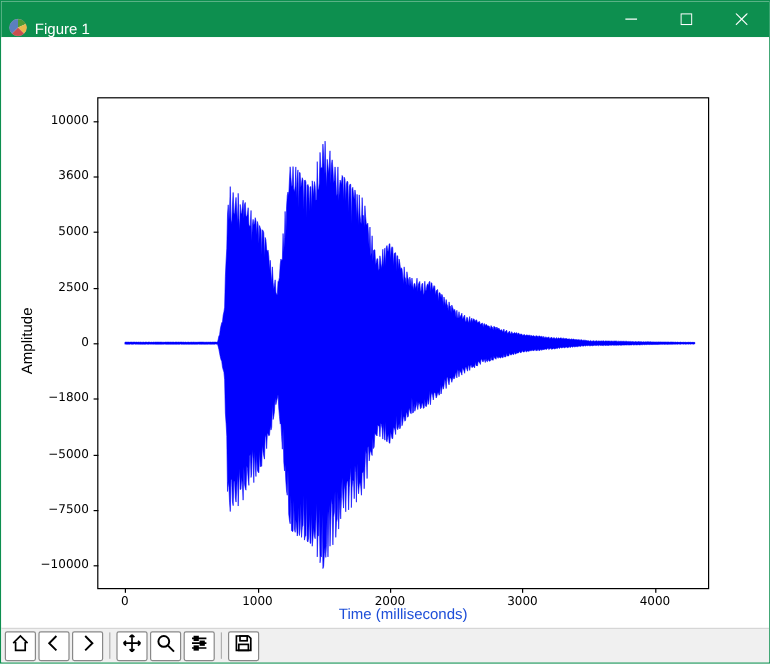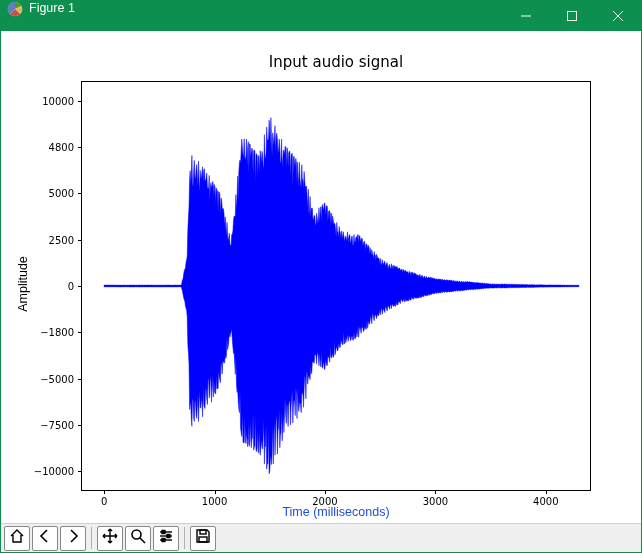--- a/index.html
+++ b/index.html
@@ -11,21 +11,21 @@
     background: #fff;
     overflow: hidden;
     border: 1px solid #0d8f4f;
   }
   
   .titlebar {
     height: 30px;
     background: #0d8f4f;
     color: #fff;
     display: flex;
-    align-items: flex-start;
+    align-items: flex-end;
     padding: 0 0 0 6px;
     font-size: 12.5px;
     user-select: none;
   }
   .app-icon {
     width: 16px; height: 16px;
     margin-right: 6px;
     display: inline-flex;
     align-items: center; justify-content: center;
   }
@@ -155,21 +155,20 @@
   </span>
   <span class="win-btn close">
     <svg width="10" height="10" viewBox="0 0 10 10">
         <line x1="0" y1="0" x2="10" y2="10" stroke-width="1"></line>
         <line x1="10" y1="0" x2="0" y2="10" stroke-width="1"></line>
       </svg>
   </span>
 </div>
 
 <div class="figure">
-  <div class="plot-title">Input audio signal</div>
   <div class="ylabel">
     <span class="ylabel-inner">Amplitude</span>
   </div>
   <div class="axes" id="axes">
     <svg class="wave" id="wave-svg" preserveAspectRatio="none" viewBox="0 0 508 408">
         <path d="M 22.08695652173913 204 L 22.1 203.3 L 22.7 203.1 L 23.3 203.1 L 23.9 203.2 L 24.5 203.1 L 25.1 203.1 L 25.6 203.1 L 26.2 203.3 L 26.8 203.1 L 27.4 203.1 L 28.0 203.1 L 28.6 203.2 L 29.2 203.1 L 29.8 203.1 L 30.4 203.1 L 31.0 203.2 L 31.6 203.1 L 32.2 203.1 L 32.8 203.3 L 33.4 203.1 L 34.0 203.2 L 34.6 203.2 L 35.1 203.1 L 35.7 203.2 L 36.3 203.3 L 36.9 203.2 L 37.5 203.1 L 38.1 203.3 L 38.7 203.3 L 39.3 203.1 L 39.9 203.1 L 40.5 203.3 L 41.1 203.3 L 41.7 203.1 L 42.3 203.1 L 42.9 203.2 L 43.5 203.3 L 44.0 203.1 L 44.6 203.3 L 45.2 203.3 L 45.8 203.1 L 46.4 203.2 L 47.0 203.2 L 47.6 203.1 L 48.2 203.1 L 48.8 203.2 L 49.4 203.1 L 50.0 203.1 L 50.6 203.2 L 51.2 203.1 L 51.8 203.1 L 52.4 203.1 L 53.0 203.2 L 53.5 203.2 L 54.1 203.2 L 54.7 203.1 L 55.3 203.3 L 55.9 203.1 L 56.5 203.1 L 57.1 203.2 L 57.7 203.1 L 58.3 203.1 L 58.9 203.1 L 59.5 203.2 L 60.1 203.1 L 60.7 203.1 L 61.3 203.3 L 61.9 203.1 L 62.5 203.1 L 63.0 203.1 L 63.6 203.3 L 64.2 203.1 L 64.8 203.1 L 65.4 203.1 L 66.0 203.2 L 66.6 203.1 L 67.2 203.1 L 67.8 203.2 L 68.4 203.1 L 69.0 203.1 L 69.6 203.1 L 70.2 203.2 L 70.8 203.1 L 71.4 203.2 L 71.9 203.3 L 72.5 203.1 L 73.1 203.3 L 73.7 203.3 L 74.3 203.2 L 74.9 203.1 L 75.5 203.3 L 76.1 203.3 L 76.7 203.2 L 77.3 203.1 L 77.9 203.2 L 78.5 203.2 L 79.1 203.1 L 79.7 203.2 L 80.3 203.2 L 80.9 203.2 L 81.4 203.1 L 82.0 203.3 L 82.6 203.2 L 83.2 203.1 L 83.8 203.3 L 84.4 203.1 L 85.0 203.1 L 85.6 203.1 L 86.2 203.1 L 86.8 203.1 L 87.4 203.1 L 88.0 203.2 L 88.6 203.2 L 89.2 203.2 L 89.8 203.1 L 90.3 203.2 L 90.9 203.2 L 91.5 203.2 L 92.1 203.1 L 92.7 203.2 L 93.3 203.1 L 93.9 203.1 L 94.5 203.3 L 95.1 203.1 L 95.7 203.1 L 96.3 203.2 L 96.9 203.1 L 97.5 203.1 L 98.1 203.1 L 98.7 203.3 L 99.3 203.1 L 99.8 200.9 L 100.4 198.1 L 101.0 197.1 L 101.6 192.2 L 102.2 189.3 L 102.8 186.9 L 103.4 186.3 L 104.0 180.6 L 104.6 178.0 L 105.2 174.0 L 105.8 148.5 L 106.4 135.5 L 107.0 124.8 L 107.6 96.4 L 108.2 88.7 L 108.8 101.7 L 109.3 93.1 L 109.9 73.5 L 110.5 101.4 L 111.1 104.4 L 111.7 88.8 L 112.3 78.4 L 112.9 95.4 L 113.5 96.7 L 114.1 88.1 L 114.7 82.5 L 115.3 93.7 L 115.9 104.7 L 116.5 79.1 L 117.1 100.0 L 117.7 110.0 L 118.2 88.4 L 118.8 96.2 L 119.4 95.4 L 120.0 89.8 L 120.6 84.8 L 121.2 100.0 L 121.8 88.3 L 122.4 86.7 L 123.0 98.2 L 123.6 98.5 L 124.2 96.4 L 124.8 91.1 L 125.4 104.9 L 126.0 106.8 L 126.6 106.0 L 127.2 93.4 L 127.7 119.1 L 128.3 105.7 L 128.9 100.8 L 129.5 105.2 L 130.1 104.2 L 130.7 99.4 L 131.3 102.2 L 131.9 113.9 L 132.5 102.6 L 133.1 105.3 L 133.7 121.0 L 134.3 106.0 L 134.9 108.0 L 135.5 109.5 L 136.1 130.4 L 136.6 109.6 L 137.2 110.0 L 137.8 112.0 L 138.4 132.8 L 139.0 115.9 L 139.6 117.9 L 140.2 125.7 L 140.8 127.5 L 141.4 126.5 L 142.0 131.6 L 142.6 143.2 L 143.2 134.9 L 143.8 145.5 L 144.4 154.0 L 145.0 140.4 L 145.6 153.5 L 146.1 158.8 L 146.7 155.9 L 147.3 151.2 L 147.9 161.5 L 148.5 163.5 L 149.1 163.5 L 149.7 152.7 L 150.3 151.9 L 150.9 149.1 L 151.5 138.4 L 152.1 133.9 L 152.7 135.2 L 153.3 134.0 L 153.9 112.6 L 154.5 128.2 L 155.1 115.8 L 155.6 94.2 L 156.2 117.0 L 156.8 90.4 L 157.4 80.9 L 158.0 78.0 L 158.6 81.2 L 159.2 68.0 L 159.8 57.0 L 160.4 65.8 L 161.0 73.4 L 161.6 72.4 L 162.2 56.8 L 162.8 75.2 L 163.4 78.2 L 164.0 73.1 L 164.5 57.1 L 165.1 83.4 L 165.7 65.7 L 166.3 59.6 L 166.9 91.1 L 167.5 61.8 L 168.1 61.9 L 168.7 74.3 L 169.3 70.2 L 169.9 66.1 L 170.5 68.2 L 171.1 92.8 L 171.7 68.5 L 172.3 68.0 L 172.9 69.6 L 173.5 99.7 L 174.0 72.6 L 174.6 71.7 L 175.2 73.8 L 175.8 94.2 L 176.4 73.9 L 177.0 73.4 L 177.6 92.1 L 178.2 68.7 L 178.8 74.3 L 179.4 81.7 L 180.0 69.3 L 180.6 73.2 L 181.2 84.8 L 181.8 84.5 L 182.4 52.7 L 182.9 76.0 L 183.5 76.0 L 184.1 70.6 L 184.7 45.0 L 185.3 58.2 L 185.9 57.7 L 186.5 57.6 L 187.1 38.1 L 187.7 47.5 L 188.3 63.4 L 188.9 35.6 L 189.5 58.8 L 190.1 74.1 L 190.7 50.8 L 191.3 56.5 L 191.9 63.0 L 192.4 55.4 L 193.0 43.7 L 193.6 71.1 L 194.2 55.1 L 194.8 51.2 L 195.4 58.0 L 196.0 70.7 L 196.6 67.9 L 197.2 57.1 L 197.8 65.9 L 198.4 81.6 L 199.0 79.6 L 199.6 57.1 L 200.2 85.6 L 200.8 76.6 L 201.4 68.1 L 201.9 69.4 L 202.5 72.0 L 203.1 64.2 L 203.7 65.5 L 204.3 85.2 L 204.9 65.7 L 205.5 67.5 L 206.1 85.5 L 206.7 71.2 L 207.3 68.9 L 207.9 69.9 L 208.5 94.8 L 209.1 73.5 L 209.7 71.4 L 210.3 71.7 L 210.8 104.3 L 211.4 75.4 L 212.0 74.1 L 212.6 80.2 L 213.2 84.2 L 213.8 76.3 L 214.4 80.6 L 215.0 101.2 L 215.6 80.0 L 216.2 93.0 L 216.8 105.4 L 217.4 80.4 L 218.0 97.0 L 218.6 102.9 L 219.2 104.6 L 219.8 82.7 L 220.3 97.1 L 220.9 97.7 L 221.5 106.9 L 222.1 89.5 L 222.7 98.6 L 223.3 105.3 L 223.9 104.9 L 224.5 104.0 L 225.1 113.8 L 225.7 125.8 L 226.3 107.2 L 226.9 131.7 L 227.5 128.2 L 228.1 114.5 L 228.7 135.8 L 229.2 127.0 L 229.8 126.1 L 230.4 126.3 L 231.0 138.6 L 231.6 136.5 L 232.2 133.4 L 232.8 133.9 L 233.4 143.4 L 234.0 142.2 L 234.6 131.2 L 235.2 135.4 L 235.8 142.0 L 236.4 137.8 L 237.0 125.7 L 237.6 141.0 L 238.2 130.3 L 238.7 124.8 L 239.3 139.5 L 239.9 124.3 L 240.5 122.6 L 241.1 127.1 L 241.7 127.3 L 242.3 121.3 L 242.9 121.1 L 243.5 134.0 L 244.1 125.0 L 244.7 123.6 L 245.3 124.4 L 245.9 139.7 L 246.5 129.5 L 247.1 128.7 L 247.7 128.7 L 248.2 143.6 L 248.8 130.9 L 249.4 131.4 L 250.0 142.6 L 250.6 133.9 L 251.2 137.3 L 251.8 142.6 L 252.4 141.1 L 253.0 142.2 L 253.6 148.1 L 254.2 154.9 L 254.8 140.4 L 255.4 148.9 L 256.0 150.2 L 256.6 155.9 L 257.1 144.5 L 257.7 149.1 L 258.3 150.7 L 258.9 156.6 L 259.5 148.9 L 260.1 151.9 L 260.7 156.9 L 261.3 149.7 L 261.9 155.3 L 262.5 159.8 L 263.1 154.4 L 263.7 154.3 L 264.3 158.8 L 264.9 155.9 L 265.5 149.8 L 266.1 161.2 L 266.6 155.6 L 267.2 153.5 L 267.8 152.5 L 268.4 160.9 L 269.0 159.8 L 269.6 154.6 L 270.2 154.0 L 270.8 163.6 L 271.4 162.4 L 272.0 152.4 L 272.6 160.1 L 273.2 159.9 L 273.8 155.9 L 274.4 154.5 L 275.0 156.7 L 275.5 153.2 L 276.1 152.4 L 276.7 161.4 L 277.3 153.5 L 277.9 154.1 L 278.5 159.8 L 279.1 157.8 L 279.7 156.0 L 280.3 156.7 L 280.9 164.0 L 281.5 160.4 L 282.1 159.6 L 282.7 159.3 L 283.3 169.0 L 283.9 162.2 L 284.5 161.8 L 285.0 163.2 L 285.6 166.2 L 286.2 163.2 L 286.8 164.7 L 287.4 172.7 L 288.0 165.5 L 288.6 169.1 L 289.2 173.1 L 289.8 167.6 L 290.4 171.3 L 291.0 173.0 L 291.6 177.2 L 292.2 169.6 L 292.8 172.7 L 293.4 173.3 L 293.9 178.7 L 294.5 172.2 L 295.1 174.0 L 295.7 175.7 L 296.3 177.2 L 296.9 175.8 L 297.5 178.2 L 298.1 182.9 L 298.7 176.6 L 299.3 182.6 L 299.9 182.8 L 300.5 177.8 L 301.1 182.8 L 301.7 181.4 L 302.3 180.6 L 302.9 179.0 L 303.4 184.1 L 304.0 183.0 L 304.6 181.6 L 305.2 180.6 L 305.8 186.0 L 306.4 186.0 L 307.0 182.4 L 307.6 182.8 L 308.2 186.7 L 308.8 185.7 L 309.4 181.8 L 310.0 187.1 L 310.6 184.5 L 311.2 183.1 L 311.8 186.8 L 312.4 183.9 L 312.9 183.7 L 313.5 184.8 L 314.1 186.1 L 314.7 184.5 L 315.3 184.8 L 315.9 187.2 L 316.5 186.6 L 317.1 186.0 L 317.7 186.1 L 318.3 188.8 L 318.9 187.8 L 319.5 187.6 L 320.1 187.2 L 320.7 191.0 L 321.3 187.8 L 321.8 187.8 L 322.4 189.9 L 323.0 188.3 L 323.6 188.7 L 324.2 189.7 L 324.8 189.9 L 325.4 189.5 L 326.0 190.5 L 326.6 192.3 L 327.2 189.3 L 327.8 190.5 L 328.4 190.7 L 329.0 193.2 L 329.6 189.9 L 330.2 190.5 L 330.8 190.8 L 331.3 193.1 L 331.9 190.6 L 332.5 191.2 L 333.1 192.5 L 333.7 191.4 L 334.3 192.4 L 334.9 193.5 L 335.5 193.0 L 336.1 192.7 L 336.7 194.4 L 337.3 193.9 L 337.9 192.2 L 338.5 195.3 L 339.1 194.3 L 339.7 193.9 L 340.2 193.1 L 340.8 195.8 L 341.4 195.8 L 342.0 194.6 L 342.6 193.9 L 343.2 195.9 L 343.8 196.3 L 344.4 194.4 L 345.0 195.6 L 345.6 196.3 L 346.2 195.5 L 346.8 195.1 L 347.4 195.9 L 348.0 195.4 L 348.6 195.2 L 349.2 197.1 L 349.7 195.6 L 350.3 195.7 L 350.9 196.5 L 351.5 196.7 L 352.1 196.3 L 352.7 196.4 L 353.3 197.3 L 353.9 197.3 L 354.5 197.0 L 355.1 196.8 L 355.7 198.0 L 356.3 197.3 L 356.9 197.1 L 357.5 197.1 L 358.1 197.8 L 358.7 197.1 L 359.2 197.2 L 359.8 198.7 L 360.4 197.3 L 361.0 197.7 L 361.6 198.3 L 362.2 197.6 L 362.8 197.9 L 363.4 198.1 L 364.0 199.0 L 364.6 197.7 L 365.2 197.9 L 365.8 198.0 L 366.4 199.3 L 367.0 197.9 L 367.6 198.0 L 368.1 198.3 L 368.7 198.8 L 369.3 198.2 L 369.9 198.5 L 370.5 199.6 L 371.1 198.3 L 371.7 199.4 L 372.3 199.7 L 372.9 198.6 L 373.5 199.4 L 374.1 199.5 L 374.7 199.3 L 375.3 198.7 L 375.9 200.0 L 376.5 199.9 L 377.1 199.5 L 377.6 198.9 L 378.2 199.9 L 378.8 200.0 L 379.4 199.5 L 380.0 199.4 L 380.6 200.2 L 381.2 200.2 L 381.8 199.3 L 382.4 200.5 L 383.0 199.9 L 383.6 199.5 L 384.2 200.2 L 384.8 199.7 L 385.4 199.6 L 386.0 199.8 L 386.5 200.2 L 387.1 199.8 L 387.7 199.8 L 388.3 200.2 L 388.9 200.3 L 389.5 200.1 L 390.1 200.1 L 390.7 200.5 L 391.3 200.6 L 391.9 200.5 L 392.5 200.3 L 393.1 201.2 L 393.7 200.5 L 394.3 200.4 L 394.9 200.9 L 395.5 200.6 L 396.0 200.6 L 396.6 200.9 L 397.2 201.1 L 397.8 200.9 L 398.4 201.0 L 399.0 201.4 L 399.6 201.0 L 400.2 201.1 L 400.8 201.2 L 401.4 201.7 L 402.0 201.2 L 402.6 201.2 L 403.2 201.3 L 403.8 201.9 L 404.4 201.4 L 405.0 201.5 L 405.5 201.7 L 406.1 201.6 L 406.7 201.8 L 407.3 202.0 L 407.9 202.0 L 408.5 201.9 L 409.1 202.3 L 409.7 202.2 L 410.3 201.8 L 410.9 202.3 L 411.5 202.3 L 412.1 202.2 L 412.7 201.9 L 413.3 202.3 L 413.9 202.3 L 414.4 202.2 L 415.0 201.9 L 415.6 202.3 L 416.2 202.3 L 416.8 202.1 L 417.4 202.2 L 418.0 202.4 L 418.6 202.2 L 419.2 202.1 L 419.8 202.3 L 420.4 202.1 L 421.0 202.0 L 421.6 202.5 L 422.2 202.1 L 422.8 202.1 L 423.4 202.2 L 423.9 202.3 L 424.5 202.2 L 425.1 202.2 L 425.7 202.2 L 426.3 202.4 L 426.9 202.3 L 427.5 202.2 L 428.1 202.4 L 428.7 202.3 L 429.3 202.3 L 429.9 202.2 L 430.5 202.4 L 431.1 202.2 L 431.7 202.2 L 432.3 202.7 L 432.8 202.3 L 433.4 202.3 L 434.0 202.5 L 434.6 202.4 L 435.2 202.4 L 435.8 202.4 L 436.4 202.6 L 437.0 202.4 L 437.6 202.4 L 438.2 202.4 L 438.8 202.7 L 439.4 202.4 L 440.0 202.4 L 440.6 202.5 L 441.2 202.7 L 441.8 202.5 L 442.3 202.5 L 442.9 202.8 L 443.5 202.5 L 444.1 202.7 L 444.7 202.8 L 445.3 202.6 L 445.9 202.7 L 446.5 202.9 L 447.1 202.8 L 447.7 202.6 L 448.3 202.8 L 448.9 202.9 L 449.5 202.8 L 450.1 202.6 L 450.7 202.8 L 451.3 202.8 L 451.8 202.8 L 452.4 202.7 L 453.0 202.9 L 453.6 203.0 L 454.2 202.7 L 454.8 203.0 L 455.4 202.9 L 456.0 202.8 L 456.6 202.9 L 457.2 202.8 L 457.8 202.8 L 458.4 202.8 L 459.0 203.0 L 459.6 202.8 L 460.2 202.8 L 460.7 202.9 L 461.3 203.0 L 461.9 202.9 L 462.5 202.9 L 463.1 203.0 L 463.7 203.0 L 464.3 203.0 L 464.9 202.9 L 465.5 203.2 L 466.1 203.0 L 466.7 202.9 L 467.3 203.0 L 467.9 203.0 L 468.5 202.9 L 469.1 203.0 L 469.7 203.1 L 470.2 203.0 L 470.8 203.0 L 471.4 203.1 L 472.0 203.0 L 472.6 203.0 L 473.2 203.0 L 473.8 203.2 L 474.4 203.0 L 475.0 203.0 L 475.6 203.0 L 476.2 203.3 L 476.8 203.0 L 477.4 203.0 L 478.0 203.1 L 478.6 203.1 L 479.1 203.1 L 479.7 203.2 L 480.3 203.2 L 480.9 203.1 L 481.5 203.3 L 482.1 203.3 L 482.7 203.1 L 483.3 203.3 L 483.9 203.3 L 484.5 203.3 L 485.1 203.1 L 485.7 203.3 L 486.3 203.3 L 486.9 203.3 L 487.5 203.2 L 488.1 203.3 L 488.6 203.3 L 489.2 203.2 L 489.8 203.3 L 490.4 203.4 L 491.0 203.3 L 491.6 203.2 L 492.2 203.3 L 492.8 203.3 L 493.4 203.2 L 494.0 203.4 L 494.6 203.3 L 495.2 203.3 L 495.8 203.3 L 496.4 203.4 L 497.0 203.3 L 497.0 204.6 L 496.4 204.6 L 495.8 204.8 L 495.2 204.7 L 494.6 204.7 L 494.0 204.6 L 493.4 204.8 L 492.8 204.7 L 492.2 204.6 L 491.6 204.8 L 491.0 204.7 L 490.4 204.6 L 489.8 204.8 L 489.2 204.8 L 488.6 204.7 L 488.1 204.7 L 487.5 204.8 L 486.9 204.7 L 486.3 204.7 L 485.7 204.7 L 485.1 204.9 L 484.5 204.8 L 483.9 204.7 L 483.3 204.7 L 482.7 204.9 L 482.1 204.8 L 481.5 204.7 L 480.9 204.8 L 480.3 204.9 L 479.7 204.7 L 479.1 204.8 L 478.6 204.9 L 478.0 204.8 L 477.4 204.9 L 476.8 204.9 L 476.2 204.9 L 475.6 204.9 L 475.0 204.9 L 474.4 205.0 L 473.8 204.8 L 473.2 204.9 L 472.6 204.9 L 472.0 205.0 L 471.4 204.9 L 470.8 204.8 L 470.2 204.9 L 469.7 205.0 L 469.1 204.8 L 468.5 204.9 L 467.9 205.0 L 467.3 204.9 L 466.7 205.0 L 466.1 205.1 L 465.5 205.1 L 464.9 205.0 L 464.3 205.1 L 463.7 205.1 L 463.1 205.0 L 462.5 205.1 L 461.9 205.1 L 461.3 205.2 L 460.7 205.0 L 460.2 205.1 L 459.6 205.1 L 459.0 205.2 L 458.4 205.0 L 457.8 205.1 L 457.2 205.1 L 456.6 205.2 L 456.0 205.1 L 455.4 205.2 L 454.8 205.3 L 454.2 205.0 L 453.6 205.3 L 453.0 205.3 L 452.4 205.2 L 451.8 205.3 L 451.3 205.4 L 450.7 205.4 L 450.1 205.2 L 449.5 205.3 L 448.9 205.4 L 448.3 205.4 L 447.7 205.3 L 447.1 205.3 L 446.5 205.4 L 445.9 205.5 L 445.3 205.1 L 444.7 205.4 L 444.1 205.5 L 443.5 205.4 L 442.9 205.5 L 442.3 205.5 L 441.8 205.5 L 441.2 205.3 L 440.6 205.6 L 440.0 205.5 L 439.4 205.4 L 438.8 205.5 L 438.2 205.6 L 437.6 205.6 L 437.0 205.5 L 436.4 205.6 L 435.8 205.7 L 435.2 205.7 L 434.6 205.5 L 434.0 205.6 L 433.4 205.7 L 432.8 205.7 L 432.3 205.4 L 431.7 205.8 L 431.1 205.7 L 430.5 205.5 L 429.9 205.8 L 429.3 205.7 L 428.7 205.6 L 428.1 205.6 L 427.5 205.8 L 426.9 205.7 L 426.3 205.6 L 425.7 205.7 L 425.1 205.9 L 424.5 205.9 L 423.9 205.7 L 423.4 205.8 L 422.8 205.9 L 422.2 205.9 L 421.6 205.6 L 421.0 206.0 L 420.4 205.9 L 419.8 205.9 L 419.2 205.8 L 418.6 205.9 L 418.0 205.8 L 417.4 205.6 L 416.8 206.1 L 416.2 205.7 L 415.6 205.7 L 415.0 205.9 L 414.4 206.0 L 413.9 205.8 L 413.3 205.8 L 412.7 205.9 L 412.1 206.1 L 411.5 206.1 L 410.9 205.9 L 410.3 206.1 L 409.7 206.1 L 409.1 206.1 L 408.5 205.7 L 407.9 206.3 L 407.3 206.0 L 406.7 205.9 L 406.1 206.4 L 405.5 206.1 L 405.0 206.0 L 404.4 206.3 L 403.8 206.6 L 403.2 206.1 L 402.6 206.2 L 402.0 206.6 L 401.4 206.8 L 400.8 206.4 L 400.2 206.5 L 399.6 206.7 L 399.0 207.0 L 398.4 206.8 L 397.8 206.7 L 397.2 207.2 L 396.6 207.0 L 396.0 206.8 L 395.5 206.9 L 394.9 207.4 L 394.3 206.8 L 393.7 207.1 L 393.1 207.7 L 392.5 206.8 L 391.9 207.4 L 391.3 207.6 L 390.7 207.8 L 390.1 207.1 L 389.5 207.3 L 388.9 207.6 L 388.3 208.0 L 387.7 207.3 L 387.1 207.3 L 386.5 207.9 L 386.0 208.1 L 385.4 207.5 L 384.8 207.4 L 384.2 208.5 L 383.6 207.6 L 383.0 207.9 L 382.4 208.5 L 381.8 208.2 L 381.2 208.4 L 380.6 208.6 L 380.0 208.9 L 379.4 207.9 L 378.8 208.8 L 378.2 208.8 L 377.6 209.1 L 377.1 208.1 L 376.5 208.5 L 375.9 208.8 L 375.3 209.3 L 374.7 208.1 L 374.1 208.4 L 373.5 209.2 L 372.9 209.0 L 372.3 208.8 L 371.7 209.1 L 371.1 209.7 L 370.5 208.9 L 369.9 209.7 L 369.3 209.9 L 368.7 208.9 L 368.1 209.9 L 367.6 210.1 L 367.0 210.1 L 366.4 208.9 L 365.8 210.1 L 365.2 210.1 L 364.6 210.3 L 364.0 209.0 L 363.4 209.9 L 362.8 210.0 L 362.2 210.5 L 361.6 209.5 L 361.0 210.1 L 360.4 210.6 L 359.8 209.6 L 359.2 210.6 L 358.7 210.9 L 358.1 210.6 L 357.5 210.6 L 356.9 211.1 L 356.3 211.1 L 355.7 209.6 L 355.1 211.2 L 354.5 211.3 L 353.9 211.3 L 353.3 209.8 L 352.7 211.5 L 352.1 211.7 L 351.5 211.9 L 350.9 210.4 L 350.3 211.9 L 349.7 212.2 L 349.2 212.2 L 348.6 212.0 L 348.0 212.9 L 347.4 213.1 L 346.8 211.2 L 346.2 213.4 L 345.6 213.4 L 345.0 212.5 L 344.4 213.7 L 343.8 213.7 L 343.2 213.7 L 342.6 211.9 L 342.0 214.6 L 341.4 214.6 L 340.8 214.7 L 340.2 212.4 L 339.7 215.1 L 339.1 215.4 L 338.5 215.5 L 337.9 213.5 L 337.3 215.9 L 336.7 216.1 L 336.1 215.0 L 335.5 216.1 L 334.9 216.3 L 334.3 215.9 L 333.7 215.2 L 333.1 216.6 L 332.5 215.7 L 331.9 214.7 L 331.3 217.4 L 330.8 216.5 L 330.2 216.5 L 329.6 214.8 L 329.0 218.2 L 328.4 217.9 L 327.8 218.1 L 327.2 215.4 L 326.6 218.8 L 326.0 219.0 L 325.4 218.7 L 324.8 217.2 L 324.2 219.4 L 323.6 219.0 L 323.0 216.7 L 322.4 220.1 L 321.8 218.0 L 321.3 217.3 L 320.7 219.5 L 320.1 219.3 L 319.5 217.3 L 318.9 217.4 L 318.3 221.7 L 317.7 220.1 L 317.1 219.9 L 316.5 218.7 L 315.9 223.1 L 315.3 222.5 L 314.7 222.7 L 314.1 219.4 L 313.5 224.6 L 312.9 223.6 L 312.4 222.9 L 311.8 224.1 L 311.2 224.2 L 310.6 222.1 L 310.0 222.8 L 309.4 226.7 L 308.8 222.1 L 308.2 223.5 L 307.6 227.3 L 307.0 225.4 L 306.4 223.8 L 305.8 224.2 L 305.2 229.1 L 304.6 226.9 L 304.0 225.4 L 303.4 224.5 L 302.9 230.6 L 302.3 228.7 L 301.7 228.0 L 301.1 226.3 L 300.5 232.0 L 299.9 227.2 L 299.3 225.9 L 298.7 232.9 L 298.1 227.9 L 297.5 230.1 L 296.9 232.8 L 296.3 233.9 L 295.7 231.8 L 295.1 233.8 L 294.5 236.6 L 293.9 233.6 L 293.4 233.0 L 292.8 233.2 L 292.2 238.7 L 291.6 236.2 L 291.0 232.1 L 290.4 232.8 L 289.8 241.8 L 289.2 236.3 L 288.6 233.8 L 288.0 239.4 L 287.4 242.3 L 286.8 238.8 L 286.2 241.9 L 285.6 246.3 L 285.0 238.4 L 284.5 246.0 L 283.9 247.4 L 283.3 245.2 L 282.7 245.2 L 282.1 248.0 L 281.5 249.7 L 280.9 246.1 L 280.3 245.1 L 279.7 245.9 L 279.1 251.3 L 278.5 247.5 L 277.9 245.0 L 277.3 247.1 L 276.7 255.3 L 276.1 243.7 L 275.5 251.3 L 275.0 255.0 L 274.4 249.6 L 273.8 254.8 L 273.2 256.9 L 272.6 256.3 L 272.0 250.7 L 271.4 258.0 L 270.8 258.3 L 270.2 254.1 L 269.6 254.3 L 269.0 258.0 L 268.4 258.6 L 267.8 255.0 L 267.2 253.2 L 266.6 255.6 L 266.1 259.3 L 265.5 252.2 L 264.9 256.0 L 264.3 258.4 L 263.7 260.7 L 263.1 254.5 L 262.5 261.7 L 261.9 262.2 L 261.3 249.4 L 260.7 262.7 L 260.1 262.3 L 259.5 259.7 L 258.9 257.9 L 258.3 264.9 L 257.7 265.7 L 257.1 262.2 L 256.6 261.7 L 256.0 268.1 L 255.4 269.0 L 254.8 265.4 L 254.2 265.1 L 253.6 270.3 L 253.0 272.8 L 252.4 259.1 L 251.8 273.6 L 251.2 275.4 L 250.6 271.0 L 250.0 274.0 L 249.4 276.1 L 248.8 274.7 L 248.2 264.4 L 247.7 280.1 L 247.1 276.3 L 246.5 274.7 L 245.9 274.5 L 245.3 283.4 L 244.7 283.6 L 244.1 280.6 L 243.5 277.7 L 242.9 287.4 L 242.3 287.1 L 241.7 279.5 L 241.1 282.4 L 240.5 286.2 L 239.9 284.6 L 239.3 269.1 L 238.7 284.8 L 238.2 280.3 L 237.6 270.5 L 237.0 283.9 L 236.4 275.0 L 235.8 271.6 L 235.2 270.9 L 234.6 281.9 L 234.0 273.4 L 233.4 272.9 L 232.8 272.0 L 232.2 281.3 L 231.6 280.3 L 231.0 280.0 L 230.4 278.8 L 229.8 290.5 L 229.2 291.8 L 228.7 283.1 L 228.1 297.6 L 227.5 295.8 L 226.9 293.2 L 226.3 295.4 L 225.7 302.1 L 225.1 290.1 L 224.5 291.0 L 223.9 316.8 L 223.3 296.5 L 222.7 293.3 L 222.1 307.7 L 221.5 325.3 L 220.9 310.1 L 220.3 311.9 L 219.8 311.5 L 219.2 330.7 L 218.6 323.1 L 218.0 319.9 L 217.4 322.0 L 216.8 329.5 L 216.2 321.8 L 215.6 304.2 L 215.0 336.5 L 214.4 311.8 L 213.8 306.0 L 213.2 333.6 L 212.6 319.0 L 212.0 317.9 L 211.4 323.9 L 210.8 341.0 L 210.3 308.1 L 209.7 316.0 L 209.1 324.4 L 208.5 342.9 L 207.9 319.1 L 207.3 318.9 L 206.7 323.2 L 206.1 344.5 L 205.5 326.1 L 204.9 321.2 L 204.3 341.4 L 203.7 333.1 L 203.1 316.1 L 202.5 333.6 L 201.9 350.4 L 201.4 331.9 L 200.8 343.6 L 200.2 358.9 L 199.6 327.9 L 199.0 350.6 L 198.4 353.5 L 197.8 365.8 L 197.2 327.5 L 196.6 344.8 L 196.0 349.2 L 195.4 372.1 L 194.8 338.6 L 194.2 333.5 L 193.6 354.8 L 193.0 373.2 L 192.4 338.7 L 191.9 349.7 L 191.3 382.1 L 190.7 343.6 L 190.1 371.8 L 189.5 382.5 L 188.9 373.8 L 188.3 379.5 L 187.7 389.9 L 187.1 391.8 L 186.5 346.8 L 185.9 382.0 L 185.3 381.2 L 184.7 387.0 L 184.1 342.2 L 183.5 364.5 L 182.9 364.3 L 182.4 382.1 L 181.8 337.4 L 181.2 354.3 L 180.6 366.9 L 180.0 364.3 L 179.4 357.8 L 178.8 366.7 L 178.2 373.2 L 177.6 345.9 L 177.0 370.8 L 176.4 370.7 L 175.8 346.7 L 175.2 366.1 L 174.6 369.7 L 174.0 368.6 L 173.5 332.1 L 172.9 364.2 L 172.3 365.2 L 171.7 368.1 L 171.1 330.9 L 170.5 355.8 L 169.9 357.2 L 169.3 365.8 L 168.7 337.4 L 168.1 359.2 L 167.5 364.3 L 166.9 340.7 L 166.3 362.1 L 165.7 364.7 L 165.1 356.2 L 164.5 350.9 L 164.0 361.6 L 163.4 359.0 L 162.8 335.0 L 162.2 360.7 L 161.6 360.9 L 161.0 360.3 L 160.4 330.9 L 159.8 354.5 L 159.2 351.5 L 158.6 346.3 L 158.0 309.3 L 157.4 330.7 L 156.8 327.1 L 156.2 318.9 L 155.6 305.4 L 155.1 310.4 L 154.5 303.1 L 153.9 275.2 L 153.3 292.3 L 152.7 281.6 L 152.1 270.5 L 151.5 271.4 L 150.9 265.1 L 150.3 258.0 L 149.7 246.7 L 149.1 249.9 L 148.5 252.1 L 147.9 255.2 L 147.3 249.7 L 146.7 260.9 L 146.1 265.1 L 145.6 267.6 L 145.0 255.1 L 144.4 274.1 L 143.8 276.4 L 143.2 272.6 L 142.6 280.7 L 142.0 281.2 L 141.4 279.8 L 140.8 278.7 L 140.2 291.9 L 139.6 282.2 L 139.0 280.6 L 138.4 300.6 L 137.8 297.9 L 137.2 294.4 L 136.6 288.8 L 136.1 306.6 L 135.5 306.4 L 134.9 307.0 L 134.3 293.8 L 133.7 312.0 L 133.1 311.5 L 132.5 309.7 L 131.9 297.0 L 131.3 315.1 L 130.7 306.1 L 130.1 294.1 L 129.5 320.2 L 128.9 299.9 L 128.3 292.8 L 127.7 313.0 L 127.2 315.9 L 126.6 296.3 L 126.0 298.3 L 125.4 322.5 L 124.8 317.4 L 124.2 308.5 L 123.6 306.1 L 123.0 326.5 L 122.4 324.9 L 121.8 321.8 L 121.2 306.9 L 120.6 334.8 L 120.0 321.6 L 119.4 315.5 L 118.8 325.7 L 118.2 325.9 L 117.7 308.4 L 117.1 320.0 L 116.5 339.7 L 115.9 313.4 L 115.3 324.5 L 114.7 336.4 L 114.1 332.8 L 113.5 318.8 L 112.9 319.3 L 112.3 339.4 L 111.7 336.1 L 111.1 318.1 L 110.5 317.1 L 109.9 344.3 L 109.3 336.6 L 108.8 324.1 L 108.2 319.8 L 107.6 327.6 L 107.0 281.6 L 106.4 270.7 L 105.8 262.2 L 105.2 234.5 L 104.6 228.1 L 104.0 226.2 L 103.4 223.9 L 102.8 219.1 L 102.2 217.8 L 101.6 215.4 L 101.0 212.3 L 100.4 209.1 L 99.8 206.7 L 99.3 204.9 L 98.7 204.9 L 98.1 204.7 L 97.5 204.7 L 96.9 204.9 L 96.3 204.8 L 95.7 204.8 L 95.1 204.8 L 94.5 204.9 L 93.9 204.8 L 93.3 204.9 L 92.7 204.9 L 92.1 204.7 L 91.5 204.9 L 90.9 204.9 L 90.3 204.9 L 89.8 204.8 L 89.2 204.9 L 88.6 204.9 L 88.0 204.9 L 87.4 204.8 L 86.8 204.8 L 86.2 204.9 L 85.6 204.9 L 85.0 204.8 L 84.4 204.8 L 83.8 204.9 L 83.2 204.7 L 82.6 204.9 L 82.0 204.9 L 81.4 204.8 L 80.9 204.9 L 80.3 204.9 L 79.7 204.9 L 79.1 204.8 L 78.5 204.9 L 77.9 204.9 L 77.3 204.9 L 76.7 204.8 L 76.1 204.9 L 75.5 204.9 L 74.9 204.9 L 74.3 204.8 L 73.7 204.9 L 73.1 204.9 L 72.5 204.8 L 71.9 204.9 L 71.4 204.9 L 70.8 204.9 L 70.2 204.8 L 69.6 204.9 L 69.0 204.9 L 68.4 204.7 L 67.8 204.9 L 67.2 204.9 L 66.6 204.9 L 66.0 204.8 L 65.4 204.9 L 64.8 204.9 L 64.2 204.9 L 63.6 204.8 L 63.0 204.9 L 62.5 204.9 L 61.9 204.9 L 61.3 204.8 L 60.7 204.9 L 60.1 204.9 L 59.5 204.8 L 58.9 204.9 L 58.3 204.9 L 57.7 204.9 L 57.1 204.9 L 56.5 204.9 L 55.9 204.8 L 55.3 204.7 L 54.7 204.9 L 54.1 204.8 L 53.5 204.8 L 53.0 204.8 L 52.4 204.9 L 51.8 204.9 L 51.2 204.9 L 50.6 204.8 L 50.0 204.9 L 49.4 204.9 L 48.8 204.9 L 48.2 204.9 L 47.6 204.9 L 47.0 204.9 L 46.4 204.7 L 45.8 204.9 L 45.2 204.8 L 44.6 204.7 L 44.0 204.9 L 43.5 204.8 L 42.9 204.7 L 42.3 204.8 L 41.7 204.9 L 41.1 204.8 L 40.5 204.8 L 39.9 204.7 L 39.3 204.9 L 38.7 204.9 L 38.1 204.9 L 37.5 204.8 L 36.9 204.9 L 36.3 204.9 L 35.7 204.8 L 35.1 204.9 L 34.6 204.8 L 34.0 204.8 L 33.4 204.8 L 32.8 204.9 L 32.2 204.7 L 31.6 204.8 L 31.0 204.9 L 30.4 204.7 L 29.8 204.7 L 29.2 204.8 L 28.6 204.9 L 28.0 204.8 L 27.4 204.8 L 26.8 204.7 L 26.2 204.9 L 25.6 204.8 L 25.1 204.8 L 24.5 204.8 L 23.9 204.9 L 23.3 204.8 L 22.7 204.7 L 22.1 204.9 Z" fill="#0000ff" stroke="#0000ff" stroke-width="0.5"></path>
         <line x1="22.08695652173913" x2="496.95652173913044" y1="204" y2="204" stroke="#0000ff" stroke-width="1"></line>
       </svg>
   <div class="ytick" style="top: 389.455px;">−10000</div>
       <div class="tick-mark-y" style="top: 389.455px;"></div>
@@ -178,21 +177,21 @@
       <div class="ytick" style="top: 296.727px;">−5000</div>
       <div class="tick-mark-y" style="top: 296.727px;"></div>
       <div class="ytick" style="top: 250.364px;">−1800</div>
       <div class="tick-mark-y" style="top: 250.364px;"></div>
       <div class="ytick" style="top: 204px;">0</div>
       <div class="tick-mark-y" style="top: 204px;"></div>
       <div class="ytick" style="top: 157.636px; text-align: center;">2500</div>
       <div class="tick-mark-y" style="top: 157.636px;"></div>
       <div class="ytick" style="top: 111.273px; margin-left: 28px;">5000</div>
       <div class="tick-mark-y" style="top: 111.273px;"></div>
-      <div class="ytick" style="top: 64.9091px;">4800</div>
+      <div class="ytick" style="top: 64.9091px;">3600</div>
       <div class="tick-mark-y" style="top: 64.9091px;"></div>
       <div class="ytick" style="top: 18.5455px;">10000</div>
       <div class="tick-mark-y" style="top: 18.5455px;"></div>
       <div class="xtick" style="left: 22.087px;">0</div>
       <div class="tick-mark-x" style="left: 22.087px;"></div>
       <div class="xtick" style="left: 132.522px;">1000</div>
       <div class="tick-mark-x" style="left: 132.522px;"></div>
       <div class="xtick" style="left: 242.957px;">2000</div>
       <div class="tick-mark-x" style="left: 242.957px;"></div>
       <div class="xtick" style="left: 353.391px;">3000</div>

